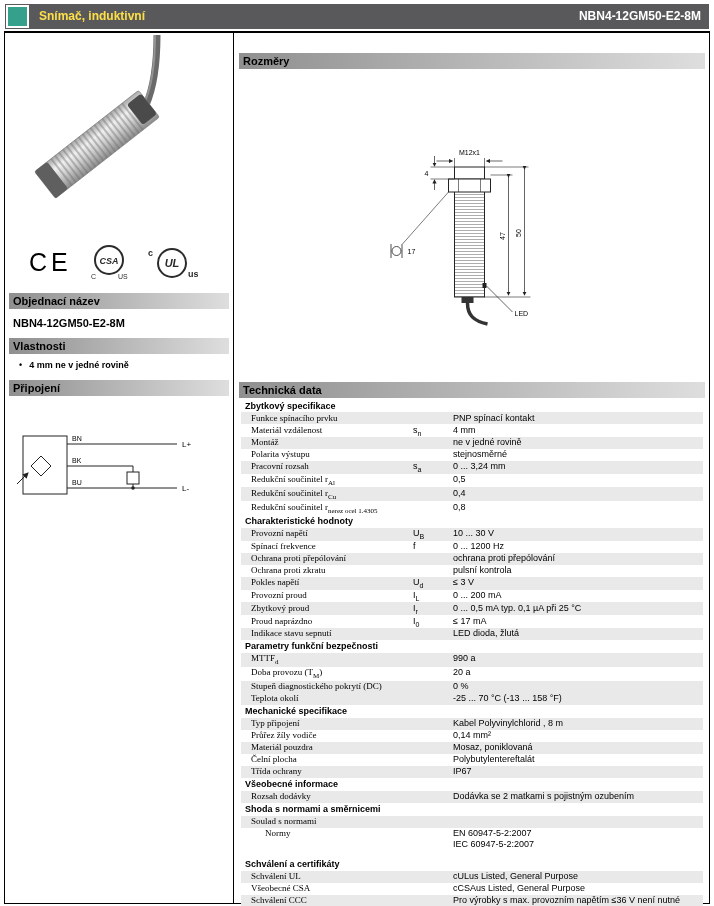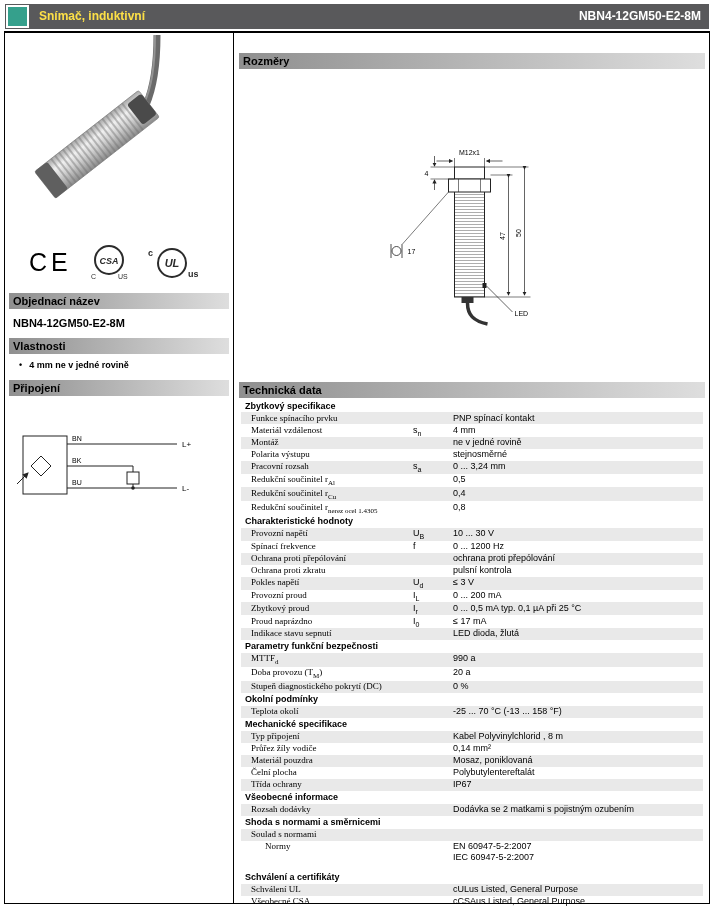--- a/index.html
+++ b/index.html
@@ -298,21 +298,20 @@
         <div class="trow">
           <div class="tlab">Doba provozu (T<sub>M</sub>)</div>
           <div class="tsym"></div>
           <div class="tval">20 a</div>
         </div>
         <div class="trow stripe">
           <div class="tlab">Stupeň diagnostického pokrytí (DC)</div>
           <div class="tsym"></div>
           <div class="tval">0 %</div>
         </div>
-        <div class="trow tsec">Okolní podmínky</div>
         <div class="trow stripe">
           <div class="tlab">Teplota okolí</div>
           <div class="tsym"></div>
           <div class="tval">-25 ... 70 °C (-13 ... 158 °F)</div>
         </div>
         <div class="trow tsec">Mechanické specifikace</div>
         <div class="trow stripe">
           <div class="tlab">Typ připojení</div>
           <div class="tsym"></div>
           <div class="tval">Kabel Polyvinylchlorid , 8 m</div>

